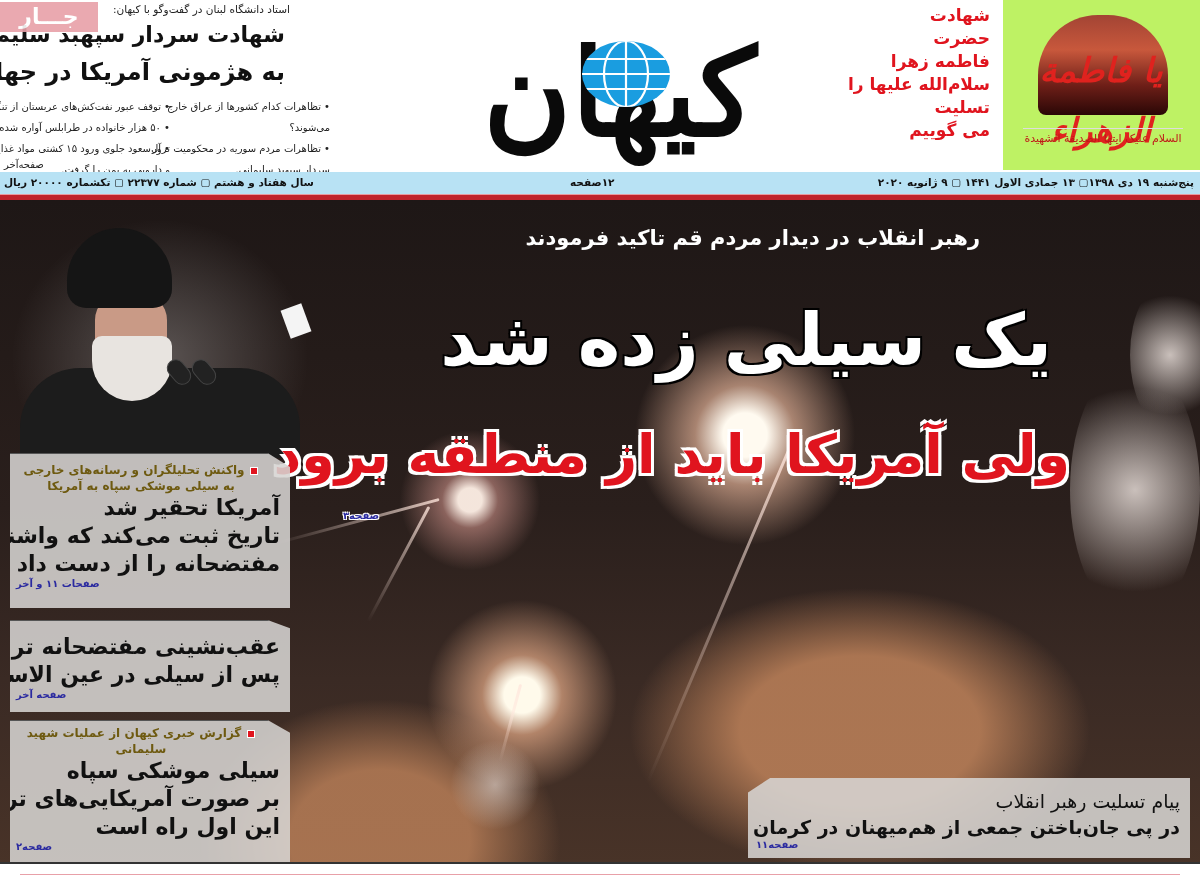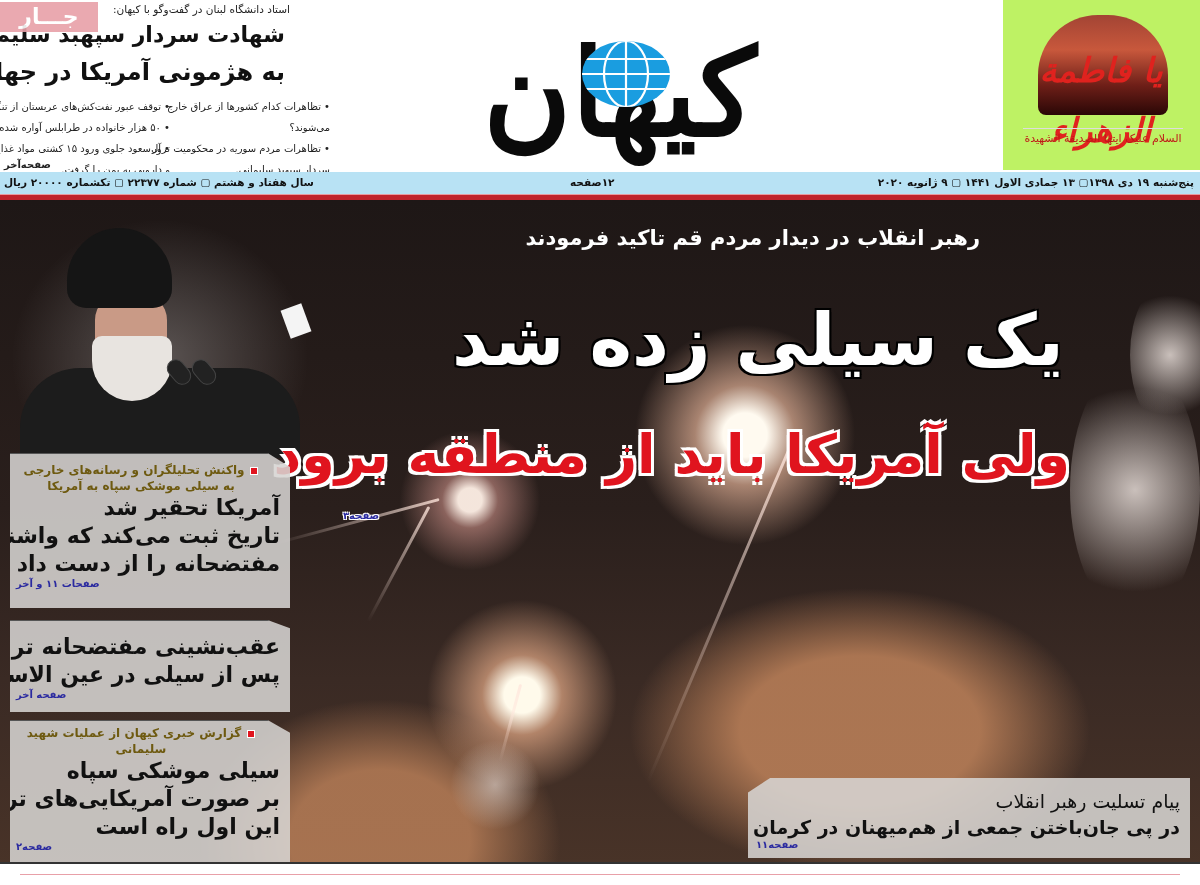--- a/index.html
+++ b/index.html
@@ -63,21 +63,21 @@
     background: radial-gradient(ellipse at 150px 140px, rgba(255,255,255,.25), rgba(0,0,0,0) 70%); }
   .turban { position: absolute; left: 57px; top: 10px; width: 105px; height: 80px; background: #151515; border-radius: 55px 55px 20px 20px; }
   .face { position: absolute; left: 85px; top: 75px; width: 72px; height: 90px; background: #c99a86; border-radius: 30px 30px 40px 40px; }
   .beard { position: absolute; left: 82px; top: 118px; width: 80px; height: 65px; background: #e8e4e0; border-radius: 10px 10px 40px 40px; }
   .robe { position: absolute; left: 10px; top: 150px; width: 280px; height: 90px; background: #1c1c1c; border-radius: 60px 60px 0 0; }
   .mic { position: absolute; width: 18px; height: 28px; background: #222; border-radius: 9px; border: 1px solid #444; }
   .paper { position: absolute; left: 275px; top: 88px; width: 22px; height: 30px; background: #f4f4f4; transform: rotate(-20deg); }
 
   
   .supra { position: absolute; left: 380px; top: 26px; width: 600px; text-align: right; direction: rtl; color: #fff; font-size: 21px; font-weight: bold; white-space: nowrap; }
-  .h-main { position: absolute; left: 452px; top: 95px; width: 640px; text-align: left; direction: rtl; color: #fff; font-size: 72px; font-weight: bold;
+  .h-main { position: absolute; left: 412px; top: 95px; width: 640px; text-align: right; direction: rtl; color: #fff; font-size: 72px; font-weight: bold;
     line-height: 90px; white-space: nowrap; text-shadow: 2px 2px 0 #000, -2px -2px 0 #000, 2px -2px 0 #000, -2px 2px 0 #000; letter-spacing: 2px; }
   .h-red { position: absolute; left: 370px; top: 220px; width: 700px; text-align: center; direction: rtl; color: #e0141e; font-size: 54px; font-weight: bold;
     line-height: 70px; white-space: nowrap; text-shadow: 3px 3px 0 #fff, -3px -3px 0 #fff, 3px -3px 0 #fff, -3px 3px 0 #fff; letter-spacing: -1px; }
   .pageref { position: absolute; direction: rtl; font-size: 10px; font-weight: bold; color: #2a2aa0; white-space: nowrap;
     text-shadow: 1px 1px 0 #fff, -1px -1px 0 #fff, 1px -1px 0 #fff, -1px 1px 0 #fff; }
 
   
   .sidebox { position: absolute; left: 10px; width: 280px; background: rgba(214,212,210,.88); direction: rtl; text-align: right;
     clip-path: polygon(0 0, 92% 0, 100% 9%, 100% 100%, 0 100%); border-top: 1px solid #555; }
   .sidebox .kick { font-size: 12px; font-weight: bold; color: #6e5a10; line-height: 16px; padding-right: 18px; text-align: center; }
@@ -111,39 +111,47 @@
     <div>می‌شوند؟</div>
     <div>• تظاهرات مردم سوریه در محکومیت ترور</div>
     <div>سردار سپهبد سلیمانی.</div>
   </div>
   <div class="bcol" style="right: 1030px;">
     <div>• توقف عبور نفت‌کش‌های عربستان از تنگه هرمز.</div>
     <div>• ۵۰ هزار خانواده در طرابلس آواره شده‌اند.</div>
     <div>• آل‌سعود جلوی ورود ۱۵ کشتی مواد غذایی</div>
     <div>و دارویی به یمن را گرفت.</div>
   </div>
-  <div class="bcol more" style="left: 4px; top: 159px; line-height: 12px; font-weight: bold;">صفحه‌آخر</div>
+  <div class="bcol more" style="left: 4px; top: 159px; line-height: 12px; font-weight: normal;">صفحه‌آخر</div>
 
   <div class="watermark">جـــار</div>
 
   <div class="logo">
     <div class="logo-text">کیهان</div>
     <div class="globe">
       <svg viewBox="0 0 88 66">
         <g stroke="#fff" stroke-width="2.2" fill="none">
           <line x1="44" y1="0" x2="44" y2="66"></line>
           <line x1="0" y1="33" x2="88" y2="33"></line>
           <line x1="4" y1="18" x2="84" y2="18"></line>
           <line x1="4" y1="48" x2="84" y2="48"></line>
           <ellipse cx="44" cy="33" rx="22" ry="33"></ellipse>
         </g>
       </svg>
     </div>
   </div>
 
+  <div class="right-notice">
+    <div>شهادت</div>
+    <div>حضرت</div>
+    <div>فاطمه زهرا</div>
+    <div>سلام‌الله علیها را</div>
+    <div>تسلیت</div>
+    <div>می گوییم</div>
+  </div>
 
   <div class="banner-img">
     <div class="banner-dome"></div>
     <div class="banner-title">یا فاطمة الزهراء</div>
     <div class="banner-line"></div>
     <div class="banner-sub">السلام علیک ایتها الصدیقة الشهیدة</div>
   </div>
 </div>
 
 <div class="datebar">

